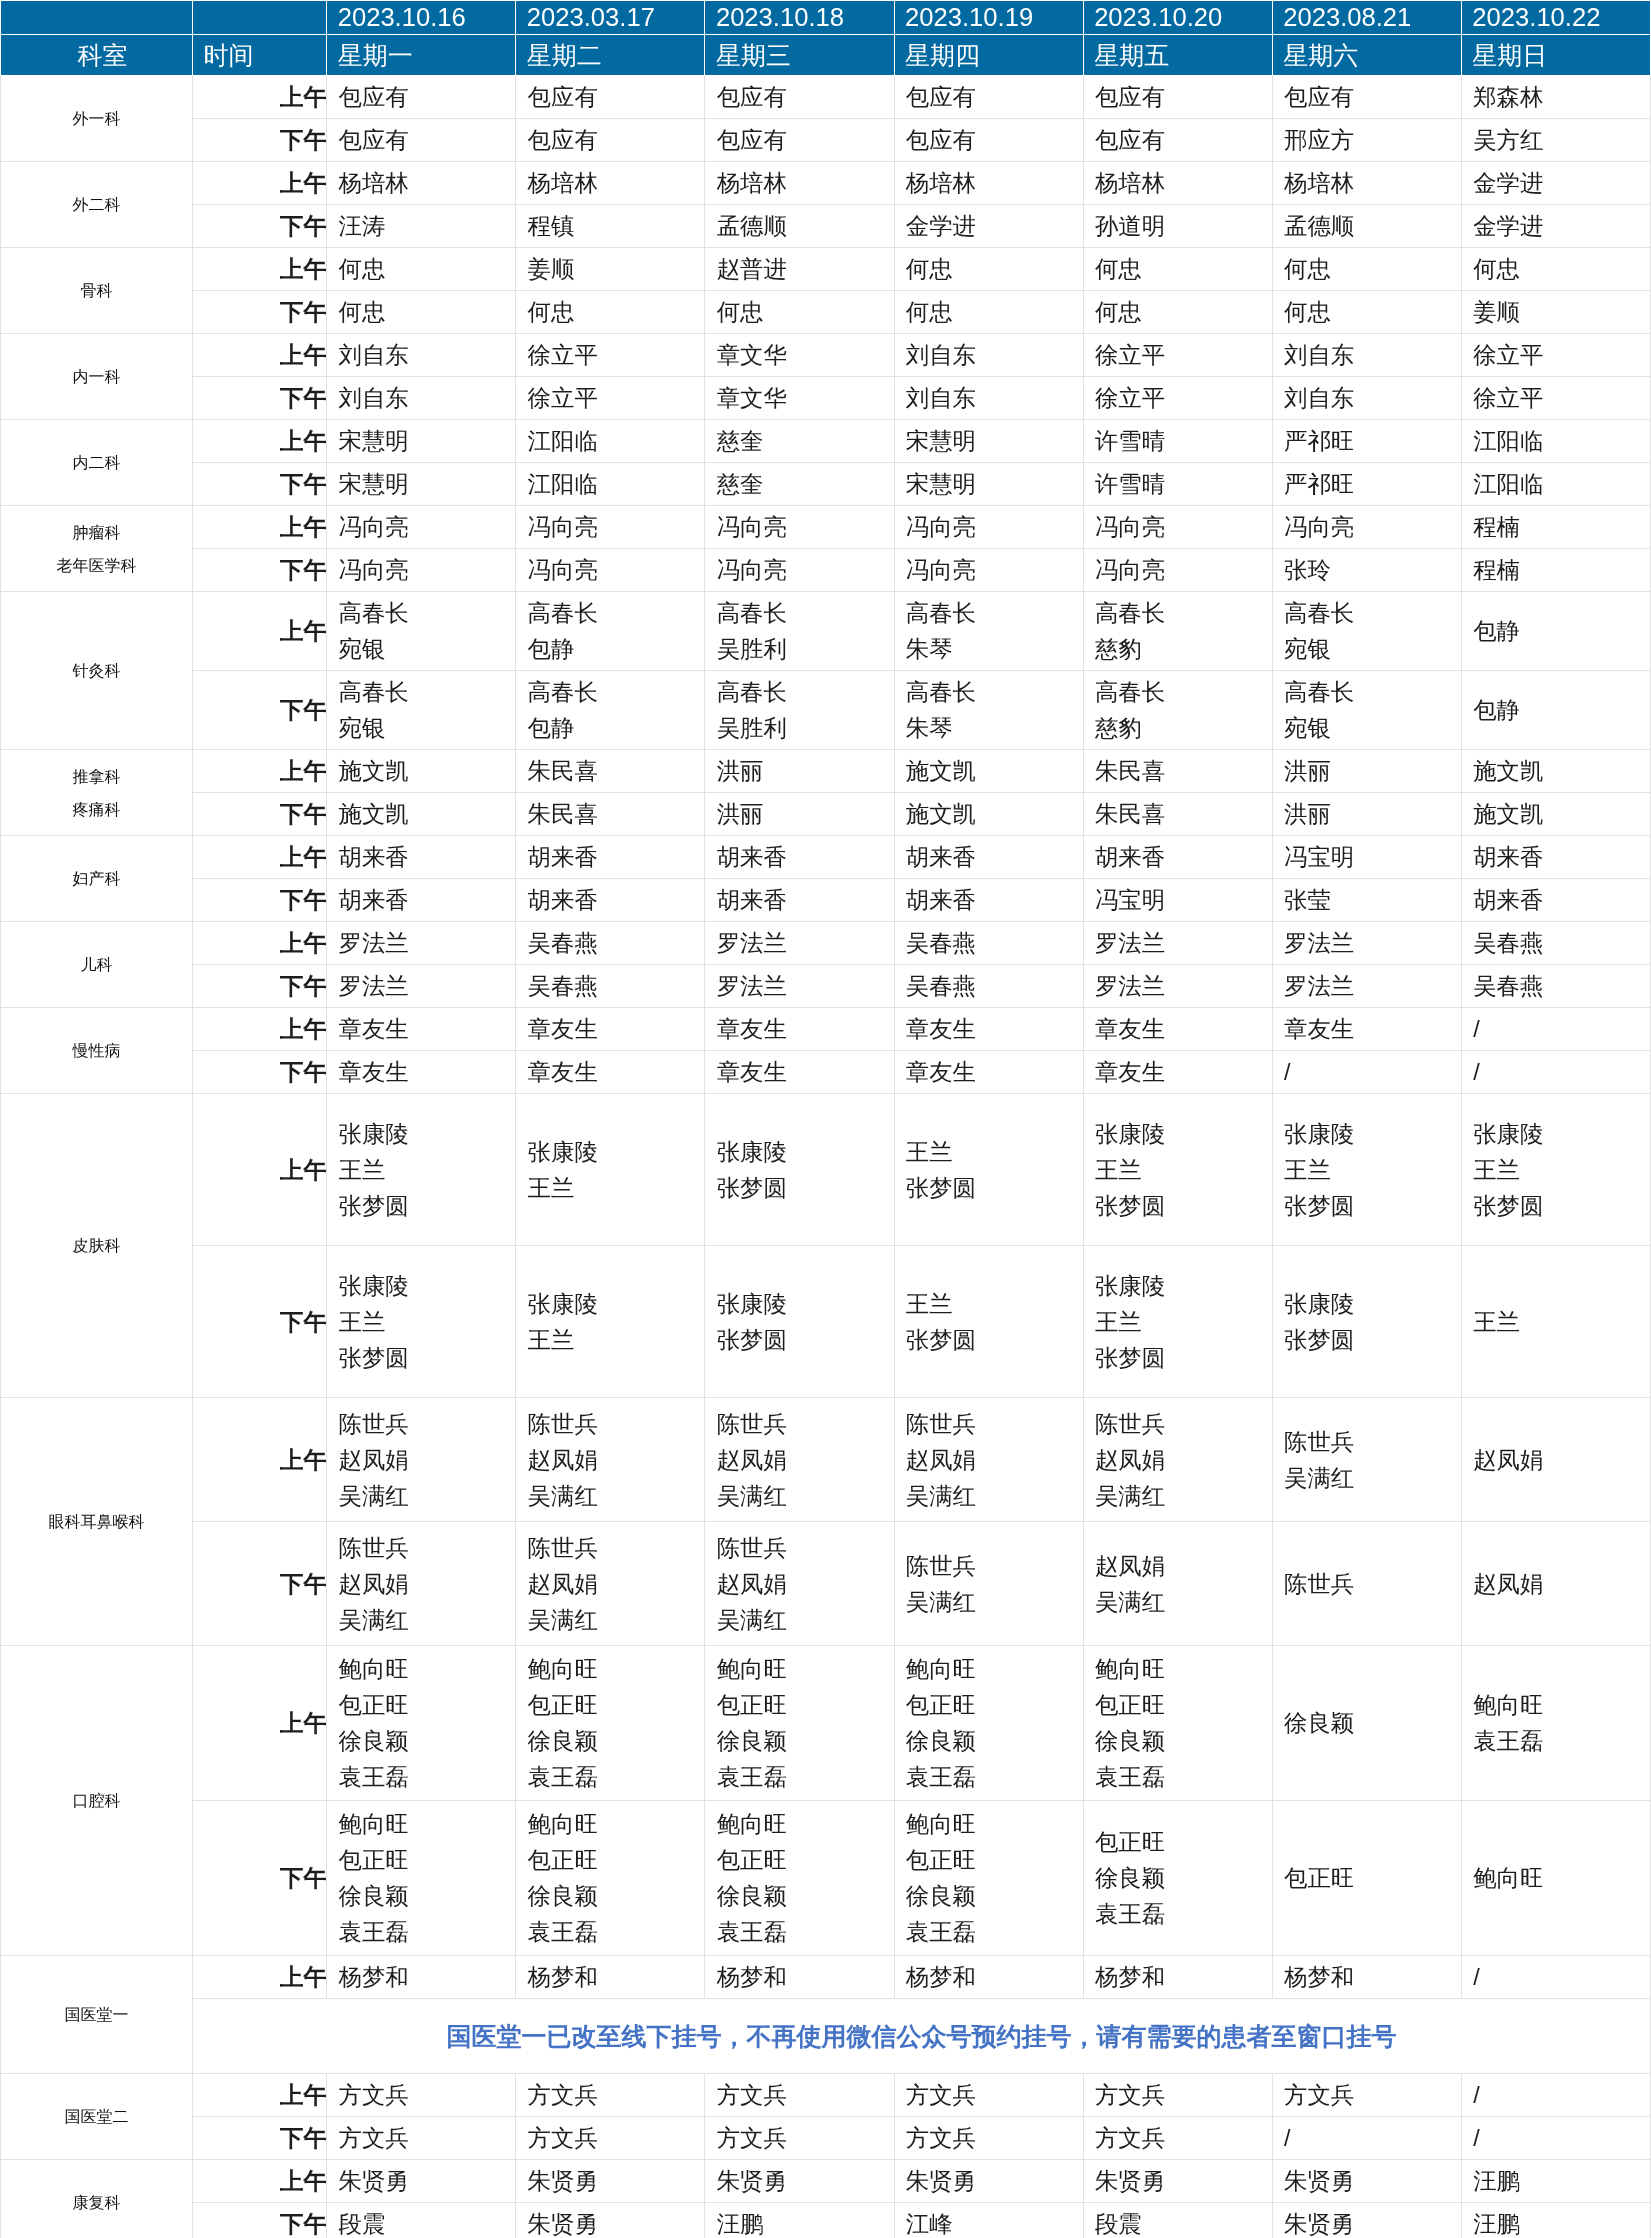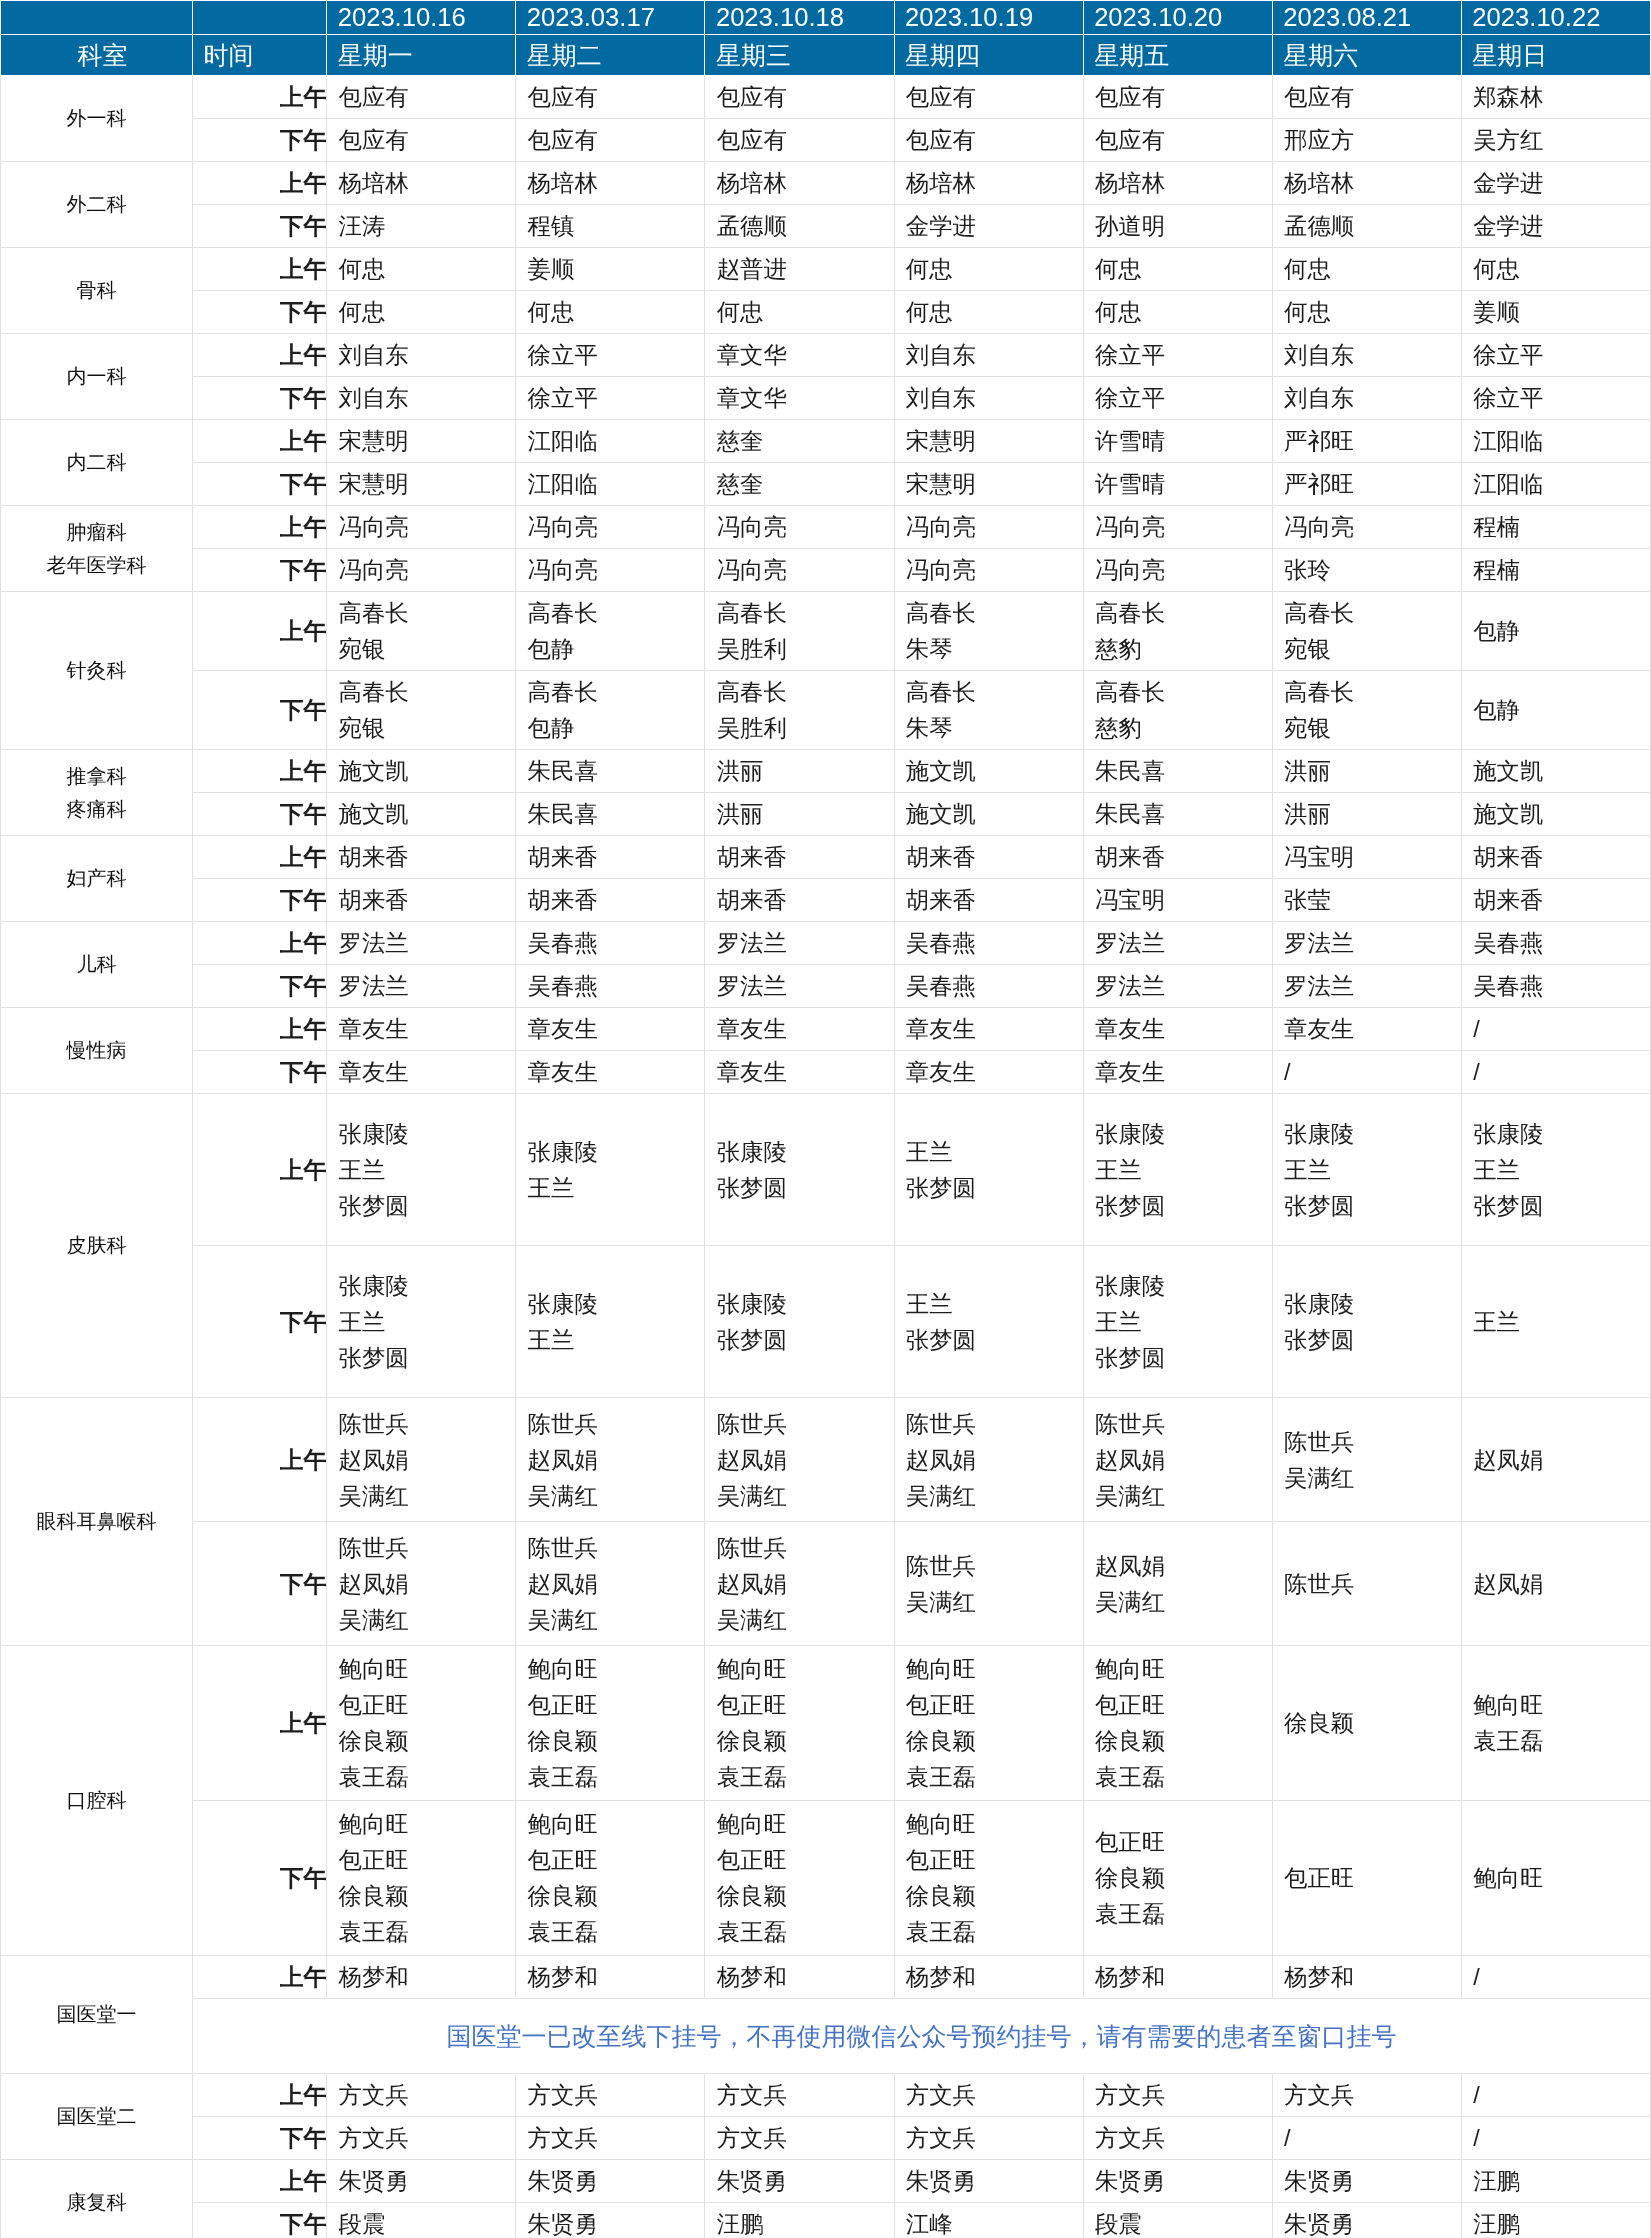--- a/index.html
+++ b/index.html
@@ -8,25 +8,25 @@
   table{border-collapse:collapse;table-layout:fixed;width:1651px;}
   col.c-dept{width:192px;} col.c-time{width:134px;} col.c-day{width:189px;}
   thead th{background:#0369a1;color:#fff;font-weight:normal;
            border:1.5px solid #fff;padding:0 0 0 10.5px;text-align:left;
            white-space:nowrap;overflow:hidden;}
   thead tr.dates-row th{height:33px;font-size:25.6px;}
   thead tr.days-row th{height:40px;font-size:25px;}
   thead th.corner{padding-left:12px;text-align:center;}
   tbody td{border:0.8px solid #E1E1E1;vertical-align:middle;
            font-size:23.4px;padding:3px 4.5px 3px 11.3px;overflow:hidden;}
-  td.dept{ text-align:center;padding:3px 1.5px;font-size:20px;color:#111;}
+  td.dept{ text-align:center;padding:3px 1.5px;font-size:16px;color:#111;}
   td.dept .dept-line{line-height:33px;}
   td.time{padding-left:87px;white-space:nowrap;font-weight:bold;}
   td.day .name{line-height:36px;white-space:nowrap;}
-  td.notice-cell{text-align:center;font-weight:normal;font-size:25px;
+  td.notice-cell{text-align:center;font-weight:bold;font-size:25px;
                  padding:7.5px 3px;white-space:nowrap;}
 </style>
 </head>
 <body>
 
 <table>
   <colgroup>
     <col class="c-dept">
       <col class="c-time">
     <col class="c-day">

